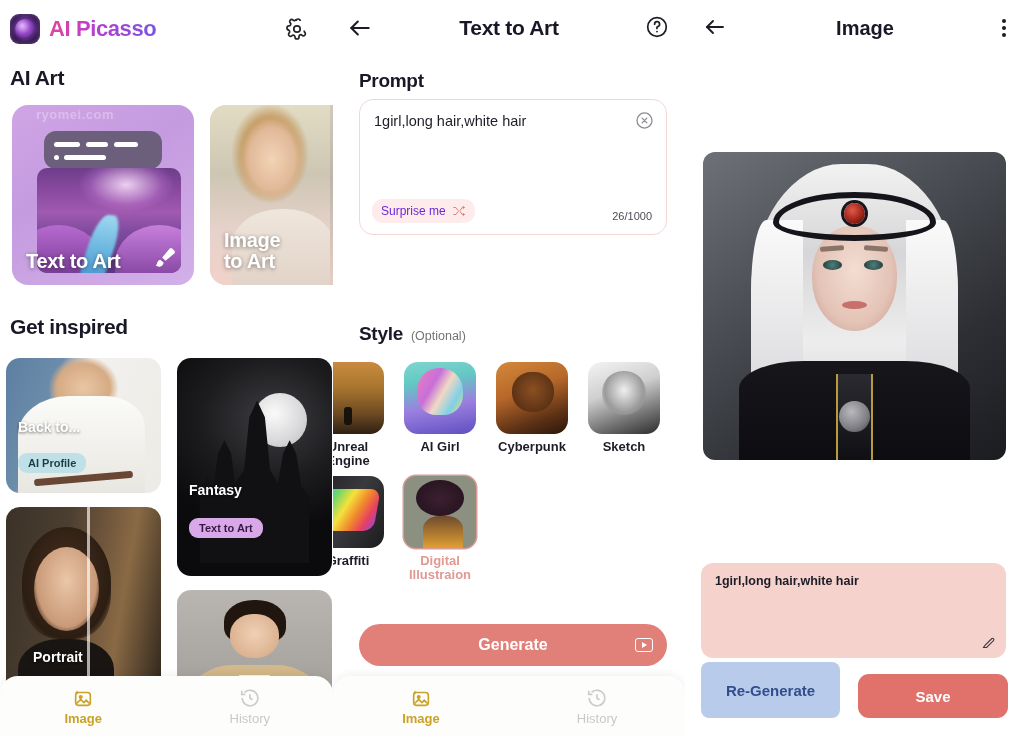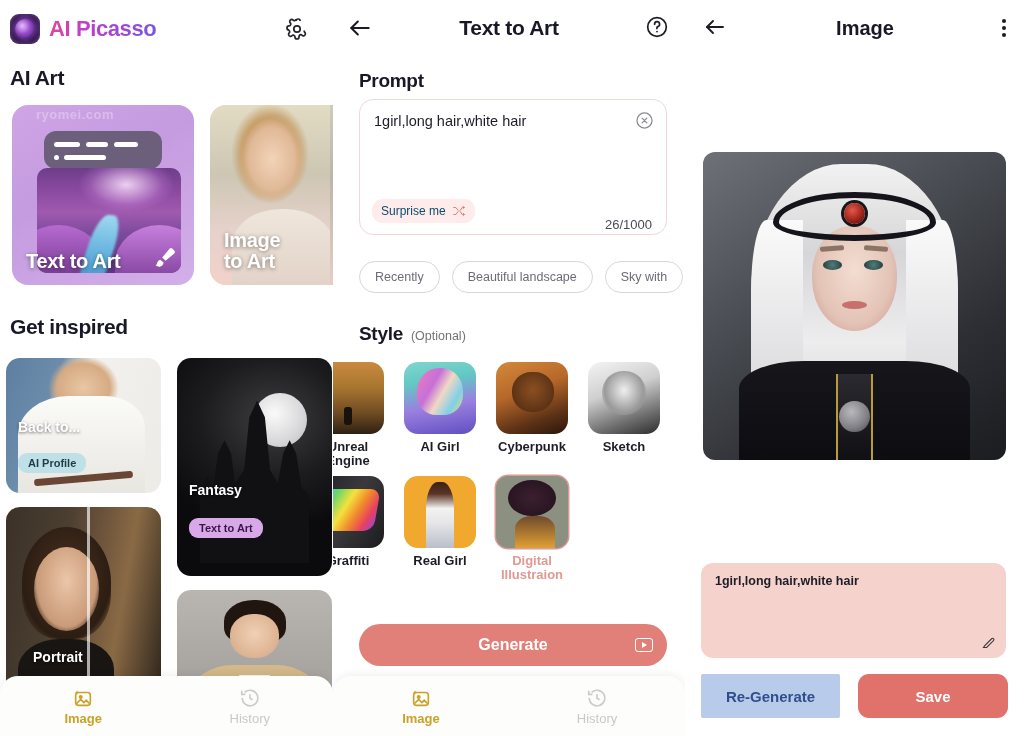--- a/index.html
+++ b/index.html
@@ -203,22 +203,22 @@
   .prompt-box {
     position: absolute; left: 26px; top: 99px; width: 308px; height: 136px;
     border: 1px solid #f3d7d7; border-radius: 14px; background: #fff;
   }
   .prompt-text { position: absolute; left: 14px; top: 12px; right: 44px; font-size: 14.5px; color: #1d1d28; line-height: 1.35; }
   .clear-btn { position: absolute; right: 12px; top: 11px; width: 19px; height: 19px; color: #8b8b94; }
   .surprise-chip {
     position: absolute; left: 12px; bottom: 11px; background: #fdeceb; border-radius: 11px;
     padding: 5px 9px; display: flex; align-items: center; gap: 6px;
   }
-  .surprise-chip .sc-label { font-size: 12px; color: #0c4a6e; }
-  .char-count { position: absolute; right: 14px; bottom: 2px; font-size: 13px; color: #4b4b55; }
+  .surprise-chip .sc-label { font-size: 12px; color: #6d28d9; }
+  .char-count { position: absolute; right: 14px; bottom: 12px; font-size: 11px; color: #4b4b55; }
 
   .chips-row { position: absolute; left: 26px; top: 261px; display: flex; gap: 12px; }
   .chip {
     border: 1px solid #d8d8dc; border-radius: 18px; padding: 8px 15px;
     font-size: 12.5px; color: #6c6c76; white-space: nowrap; flex: 0 0 auto; background:#fff;
   }
 
   #style-heading { position: absolute; left: 26px; top: 323px; display: flex; align-items: baseline; gap: 8px; }
   #style-optional { font-size: 12.5px; color: #737373; font-weight: 400; }
 
@@ -303,21 +303,21 @@
     background: radial-gradient(circle at 40% 35%, #b9b9bd 0%, #7e7e84 60%, #45454b 100%); }
 
   #result-prompt {
     position: absolute; left: 16px; bottom: 78px; width: 305px; height: 95px; border-radius: 12px;
     background: #f6d2cd;
   }
   #result-prompt .rp-text { position: absolute; left: 14px; top: 11px; right: 18px; font-size: 12.5px; font-weight: 700; color: #1d1d28; }
   #result-prompt .rp-edit { position: absolute; right: 10px; bottom: 8px; width: 15px; height: 15px; color: #3a3a44; }
 
   #regenerate-btn {
-    position: absolute; left: 16px; bottom: 18px; width: 139px; height: 44px; border-radius: 2px;
+    position: absolute; left: 16px; bottom: 18px; width: 139px; height: 56px; border-radius: 8px;
     background: #b9cbea; display: flex; align-items: center; justify-content: center; text-align: right;
   }
   #regenerate-btn .rg-label { color: #2f4f8c; font-size: 15px; font-weight: 700; }
   #save-btn {
     position: absolute; right: 16px; bottom: 18px; width: 150px; height: 44px; border-radius: 11px;
     background: #e0716b; display: flex; align-items: center; justify-content: center;
   }
   #save-btn .sv-label { color: #fff; font-size: 15px; font-weight: 700; }
 
   svg { display: block; }
@@ -479,25 +479,20 @@
             <path d="M21 6h-3.5L14 11"></path>
               <path d="M21 18h-3.5L14 13"></path>
             <path d="M19 4l2 2-2 2"></path>
               <path d="M19 16l2 2-2 2"></path>
           </svg>
         </span>
       </div>
       <div class="char-count">26/1000</div>
     </div>
 
-    <div class="chips-row">
-      <div class="chip">Recently</div>
-      <div class="chip">Beautiful landscape</div>
-      <div class="chip">Sky with</div>
-    </div>
 
     <div id="style-heading">
       <span class="m-label">Style</span>
       <span id="style-optional">(Optional)</span>
     </div>
 
     <div class="style-grid">
       <div class="style-cell">
         <div class="style-thumb th-unreal"></div>
         <div class="style-name">Unreal Engine</div>
@@ -510,24 +505,20 @@
         <div class="style-thumb th-cyber"></div>
         <div class="style-name">Cyberpunk</div>
       </div>
       <div class="style-cell">
         <div class="style-thumb th-sketch"></div>
         <div class="style-name">Sketch</div>
       </div>
       <div class="style-cell">
         <div class="style-thumb th-graffiti"></div>
         <div class="style-name">Graffiti</div>
-      </div>
-      <div class="style-cell">
-        <div class="style-thumb th-realgirl"></div>
-        <div class="style-name">Real Girl</div>
       </div>
       <div class="style-cell selected">
         <div class="style-thumb th-digital">
             <div class="dg-body"></div>
           </div>
         <div class="style-name">Digital Illustraion</div>
       </div>
     </div>
 
     <div id="generate-btn">

